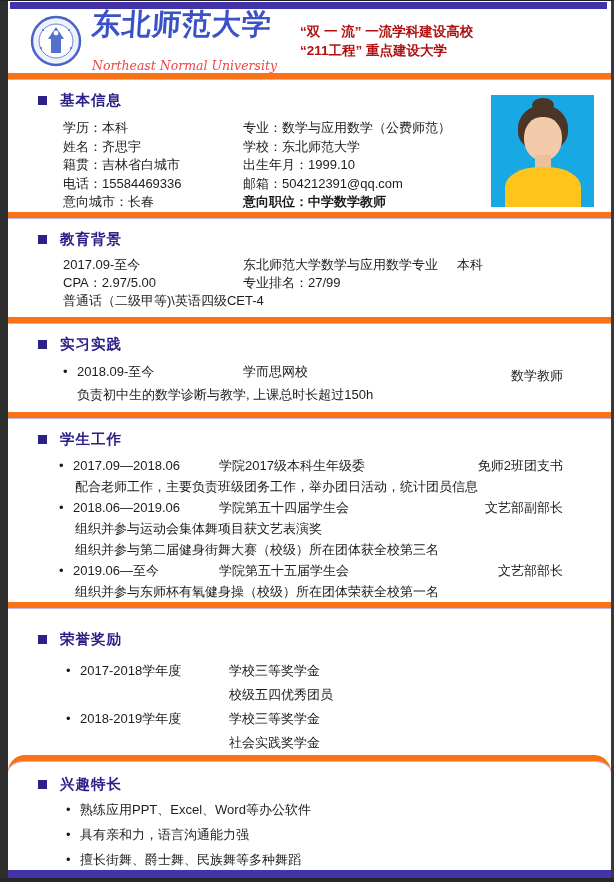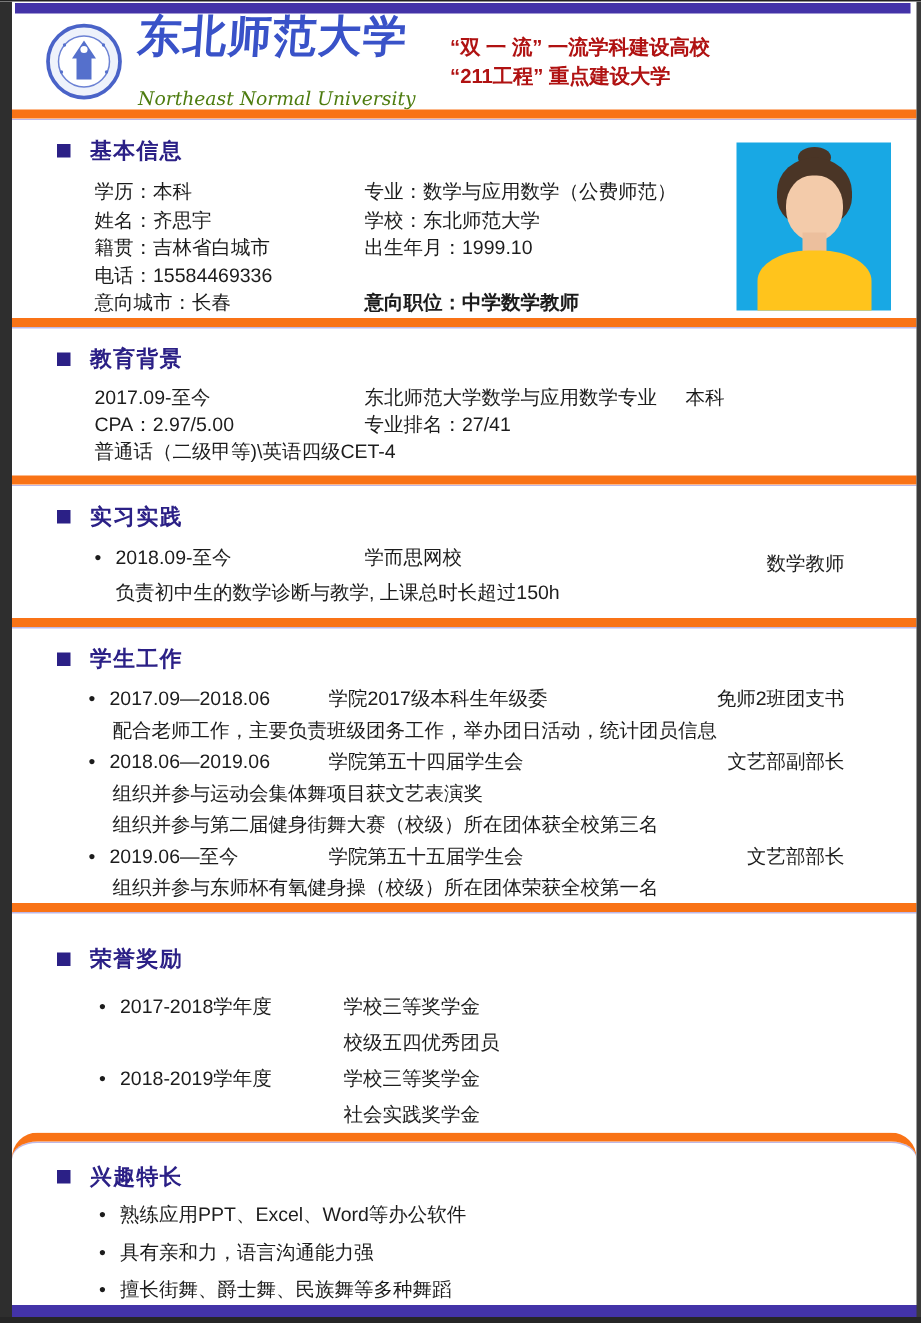--- a/index.html
+++ b/index.html
@@ -16,21 +16,21 @@
 
   .content { position:absolute; left:8px; top:8px; width:603px; }
 
   
   .header { height:64px; display:flex; align-items:center; padding-left:22px; }
   .logo { width:52px; height:52px; flex:0 0 52px; }
   .uni-block { margin-left:10px; width:190px; }
   .uni-cn { font-family:"DejaVu Serif", serif; font-weight:bold; font-size:29px;
             line-height:30px; color:#3952c8; letter-spacing:1px; transform:skewX(-4deg); white-space:nowrap; }
   .uni-en { font-family:"DejaVu Serif", serif; font-style:italic; font-size:12.5px;
-            color:#4d7c0f; margin-top:19px; white-space:nowrap; }
+            color:#ef4444; margin-top:19px; white-space:nowrap; }
   .slogan { margin-left:18px; color:#b01212; font-weight:bold; font-size:13.5px; line-height:19px; white-space:nowrap; }
 
   
   .sec { border-top:6px solid #f97316; box-shadow:inset 0 1px 0 #bdb7e6;
          padding:10px 48px 0 30px; position:relative; }
   .sec-head { display:flex; align-items:center; margin-top:2px; }
   .sq { width:9px; height:9px; background:#2b2086; margin-right:13px; flex:0 0 9px; }
   .sec-title { font-size:14.5px; font-weight:bold; color:#2b2086; letter-spacing:1px; }
 
   .body13 { font-size:13px; color:#1c1c1c; }
@@ -137,20 +137,21 @@
         <div class="bi-row">
           <div class="bi-cell-l"><span>姓名：</span><span>齐思宇</span></div>
           <div class="bi-cell-r"><span>学校：</span><span>东北师范大学</span></div>
         </div>
         <div class="bi-row">
           <div class="bi-cell-l"><span>籍贯：</span><span>吉林省白城市</span></div>
           <div class="bi-cell-r"><span>出生年月：</span><span>1999.10</span></div>
         </div>
         <div class="bi-row">
           <div class="bi-cell-l"><span>电话：</span><span>15584469336</span></div>
+          <div class="bi-cell-r"><span>邮箱：</span><span>504212391@qq.com</span></div>
         </div>
         <div class="bi-row">
           <div class="bi-cell-l"><span>意向城市：</span><span>长春</span></div>
           <div class="bi-cell-r bi-bold"><span>意向职位：</span><span>中学数学教师</span></div>
         </div>
       </div>
       <div class="photo">
         <div class="ph-bun"></div>
         <div class="ph-hair"></div>
         <div class="ph-face"></div>
@@ -165,21 +166,21 @@
         <span class="sec-title">教育背景</span>
       </div>
       <div class="edu-rows body13">
         <div class="edu-row">
           <span class="edu-date">2017.09-至今</span>
           <span class="edu-mid">东北师范大学数学与应用数学专业</span>
           <span class="edu-deg">本科</span>
         </div>
         <div class="edu-row">
           <span class="edu-date">CPA：2.97/5.00</span>
-          <span class="edu-mid">专业排名：27/41</span>
+          <span class="edu-mid">专业排名：27/99</span>
         </div>
         <div class="edu-row">
           <span>普通话（二级甲等)\英语四级CET-4</span>
         </div>
       </div>
     </div>
 
     <div class="sec sec-intern">
       <div class="sec-head">
         <span class="sq"></span>

